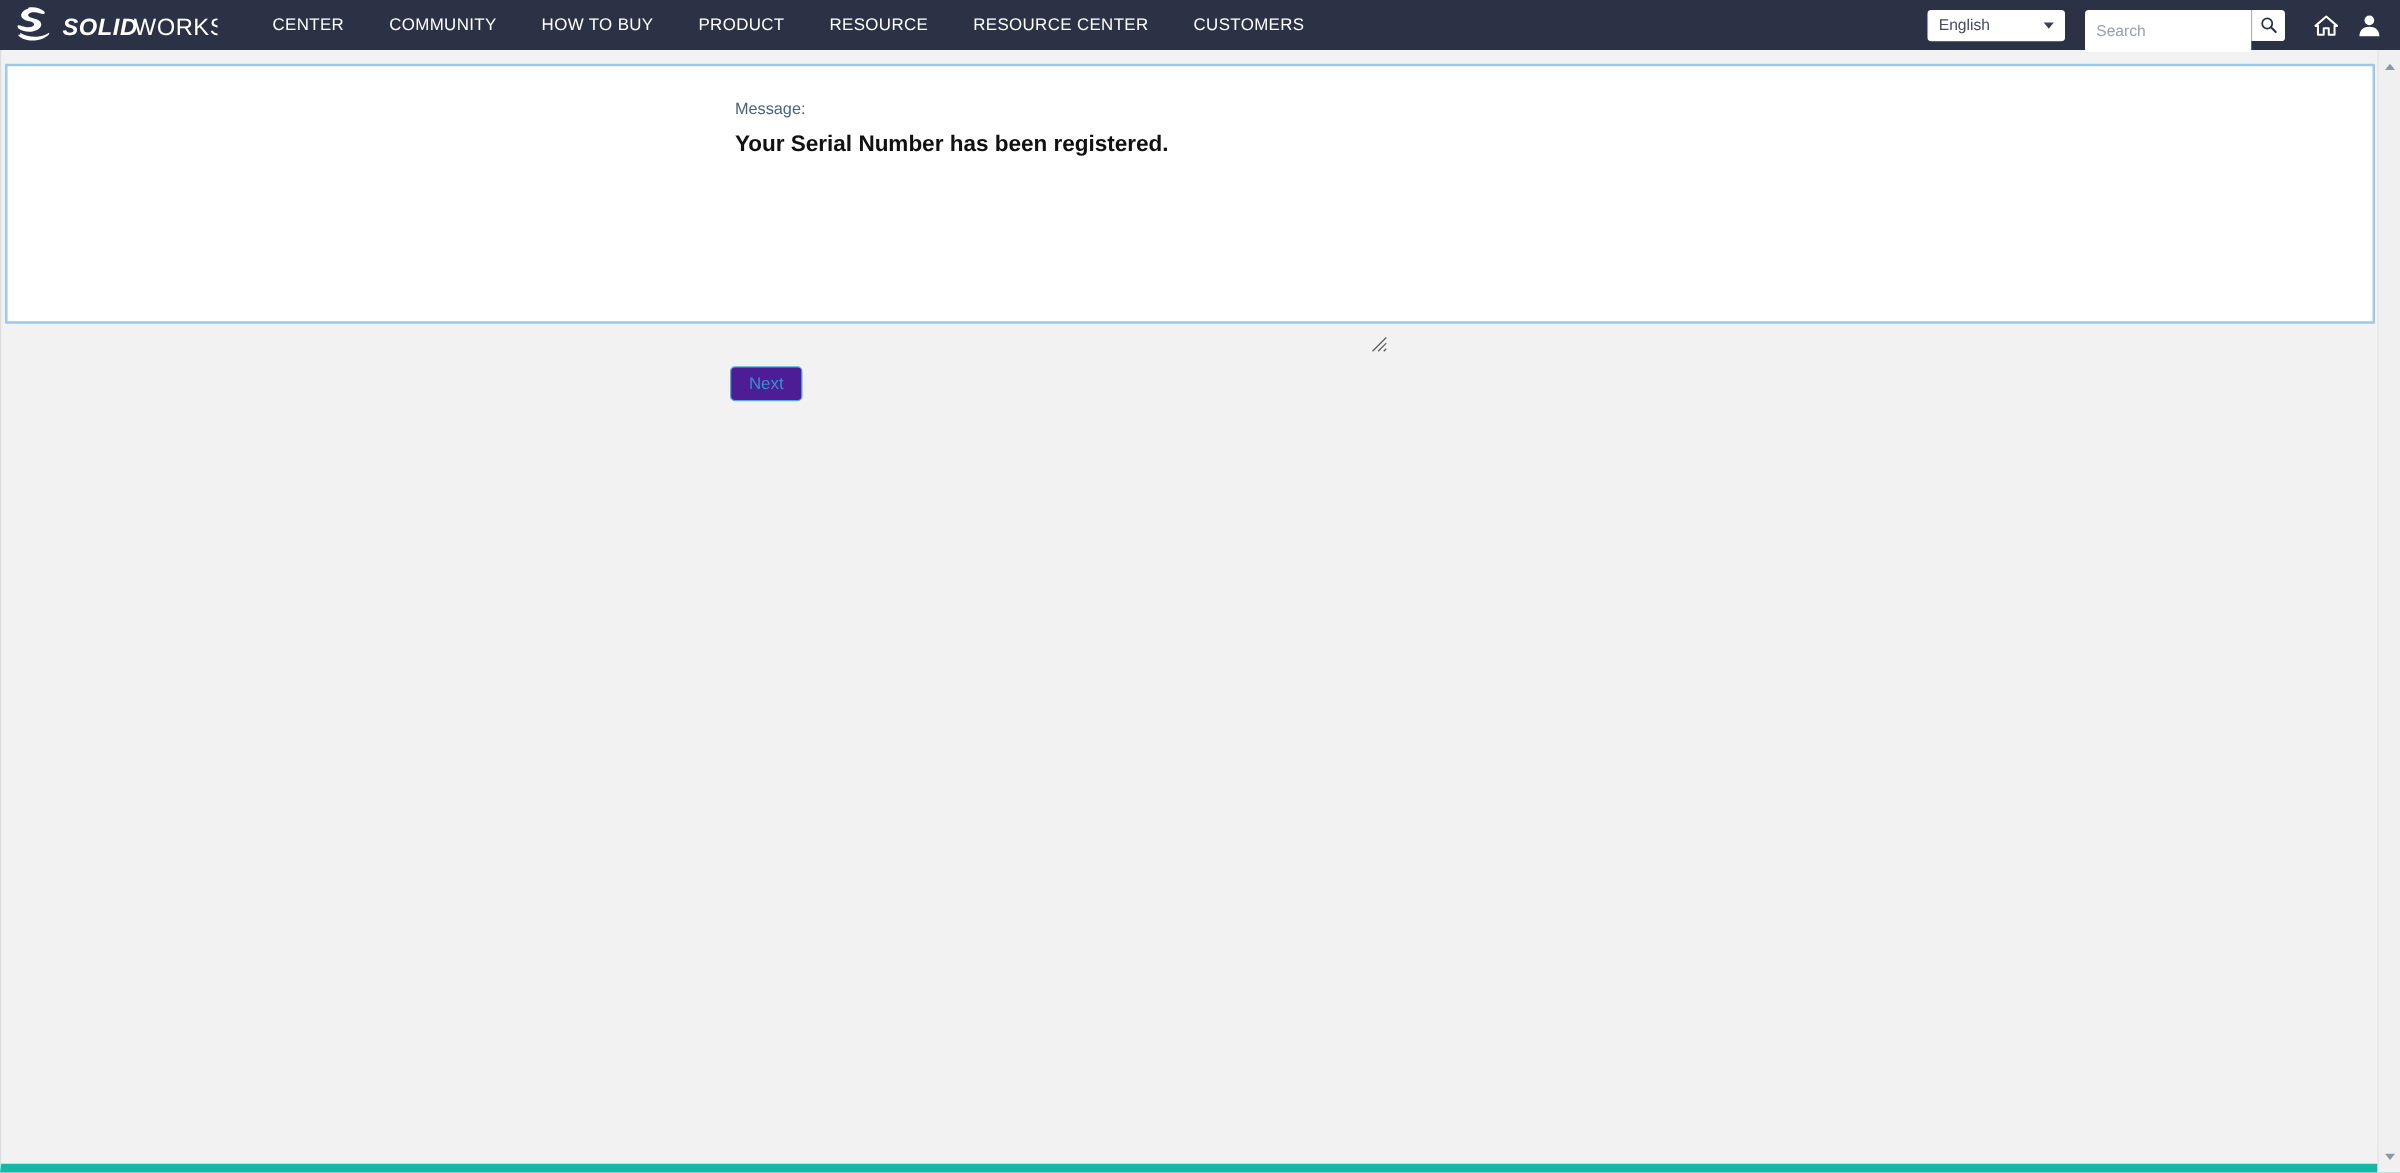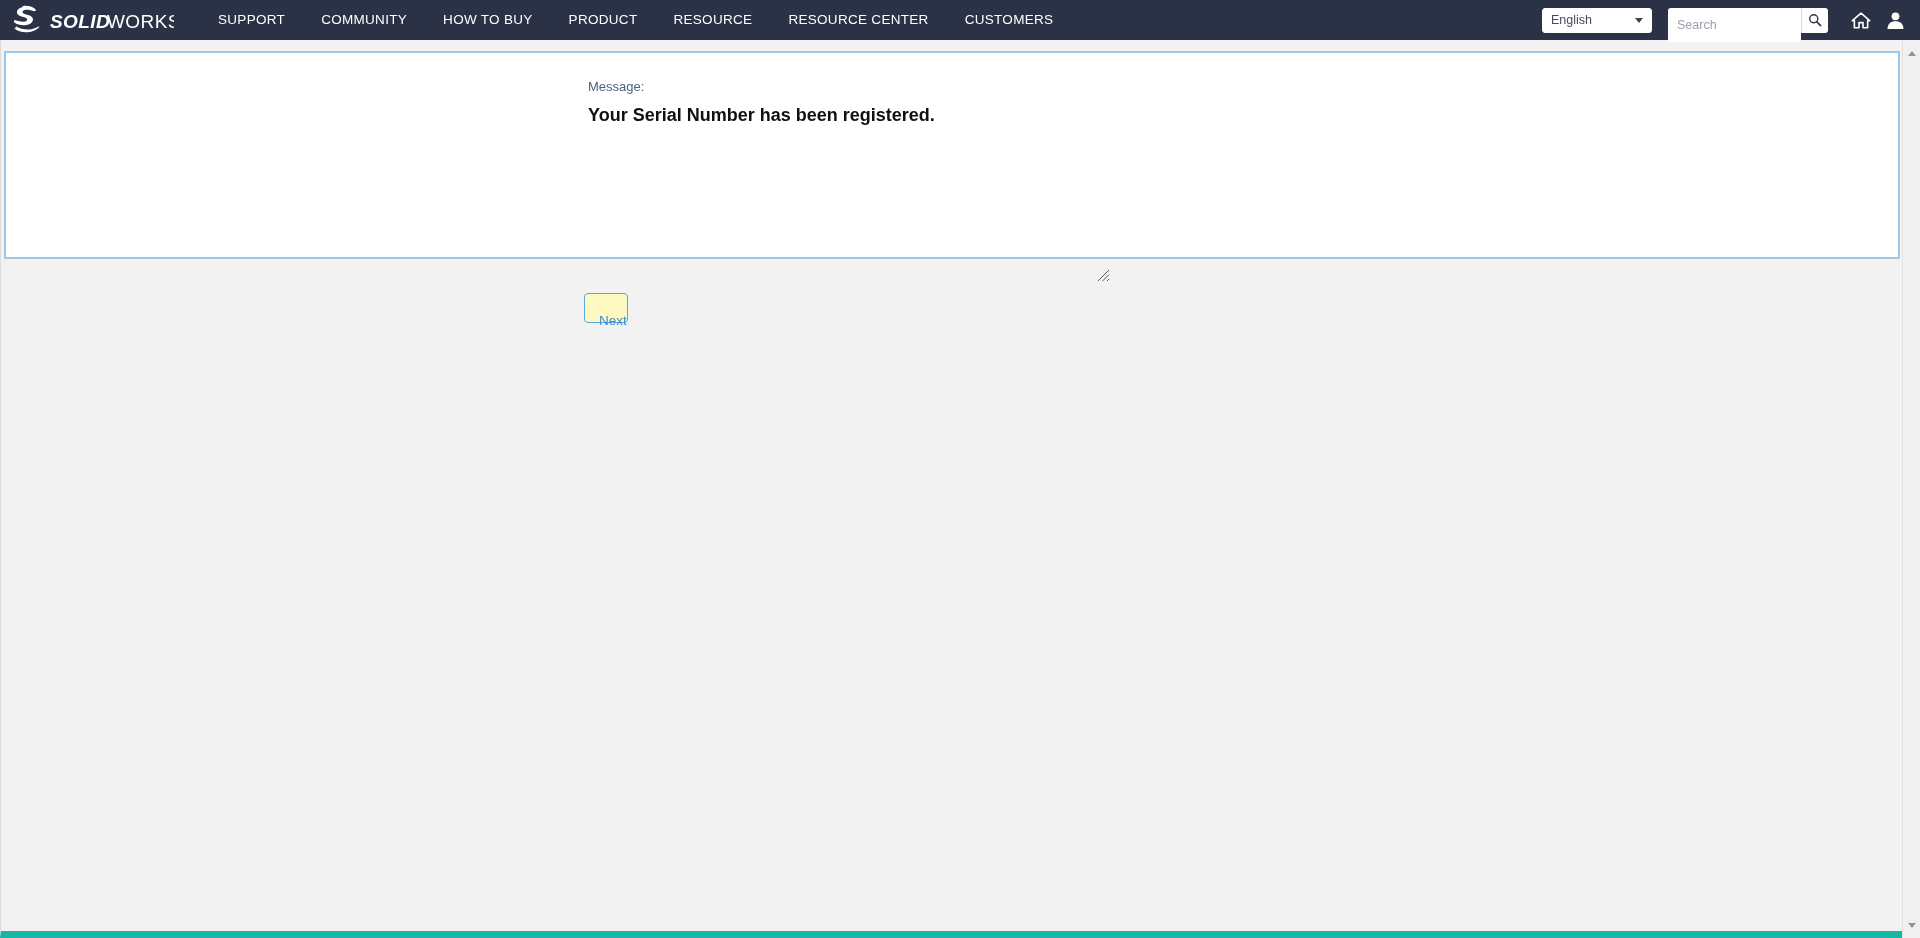--- a/index.html
+++ b/index.html
@@ -179,31 +179,31 @@
     width: 14px;
     height: 14px;
     pointer-events: auto;
     cursor: nwse-resize;
   }
 
   .next-btn {
     position: absolute;
     left: 578px;
     top: 240px;
-    width: 44px;
+    width: 58px;
     height: 28px;
-    background: #fef9c3;
+    background: #4c1d95;
     border: 1px solid #5ba7dd;
     border-radius: 4px;
     color: #3a8fd0;
     font-size: 13.5px;
     font-family: "Liberation Sans", sans-serif;
     cursor: pointer;
     line-height: 26px;
-    padding: 14px;
+    padding: 0;
     text-align: center;
   }
 
   
   .scrollbar {
     position: absolute;
     right: 0;
     top: 40px;
     width: 18px;
     height: 898px;
@@ -252,21 +252,21 @@
       <g fill="#ffffff">
         <path d="M8.5 2.2c4.6-1.1 9.4 0.2 12.4 2.6 1.2 1 1.3 2.1 0.2 2.3-1.5 0.3-3.3-0.6-5.6-1.1-2.9-0.6-5.6-0.2-6.6 1.1-0.9 1.1-0.2 2.2 1.6 2.9 1.6 0.6 3.6 0.9 5.2 1.6 2.4 1 3.6 2.7 3.2 4.6-0.5 2.5-3.2 4.3-6.8 4.9-4.4 0.7-8.9-0.4-11.6-2.6-1.2-1-1.2-2.1 0-2.3 1.3-0.2 2.9 0.6 5 1.1 3.2 0.8 6.3 0.5 7.4-0.9 0.9-1.1 0.1-2.3-1.9-3-1.7-0.6-3.8-0.9-5.4-1.7-2.2-1.1-3.1-2.8-2.5-4.6 0.6-1.9 2.9-3.5 5.4-4.1z"></path>
         <path d="M2.2 22.2c3.6 2.4 8.6 3.6 13.6 3.2 3.4-0.3 6.5-1.3 8.7-2.8 0.6-0.4 1.2 0.1 0.7 0.7-2.2 2.7-6.6 4.6-11.6 5-5.2 0.4-10.1-1-12.6-3.5-0.7-0.7-0.3-1.4 0.6-1.2 0.2 0.1 0.4 0.3 0.6 0.6z"></path>
       </g>
       <text x="36" y="24" font-family="'Liberation Sans', sans-serif" font-size="19" font-weight="bold" font-style="italic" fill="#ffffff" letter-spacing="0.4">SOLID</text>
       <text x="93" y="24" font-family="'Liberation Sans', sans-serif" font-size="19" font-weight="400" fill="#ffffff" letter-spacing="0.4">WORKS</text>
     </svg>
   </a>
 
   <nav class="navlinks">
-    <a class="navlink" href="#">SUPPORT</a>
+    <a class="navlink" href="#">CENTER</a>
     <a class="navlink" href="#">COMMUNITY</a>
     <a class="navlink" href="#">HOW TO BUY</a>
     <a class="navlink" href="#">PRODUCT</a>
     <a class="navlink" href="#">RESOURCE</a>
     <a class="navlink" href="#">RESOURCE CENTER</a>
     <a class="navlink" href="#">CUSTOMERS</a>
   </nav>
 
   <div class="top-right">
 

